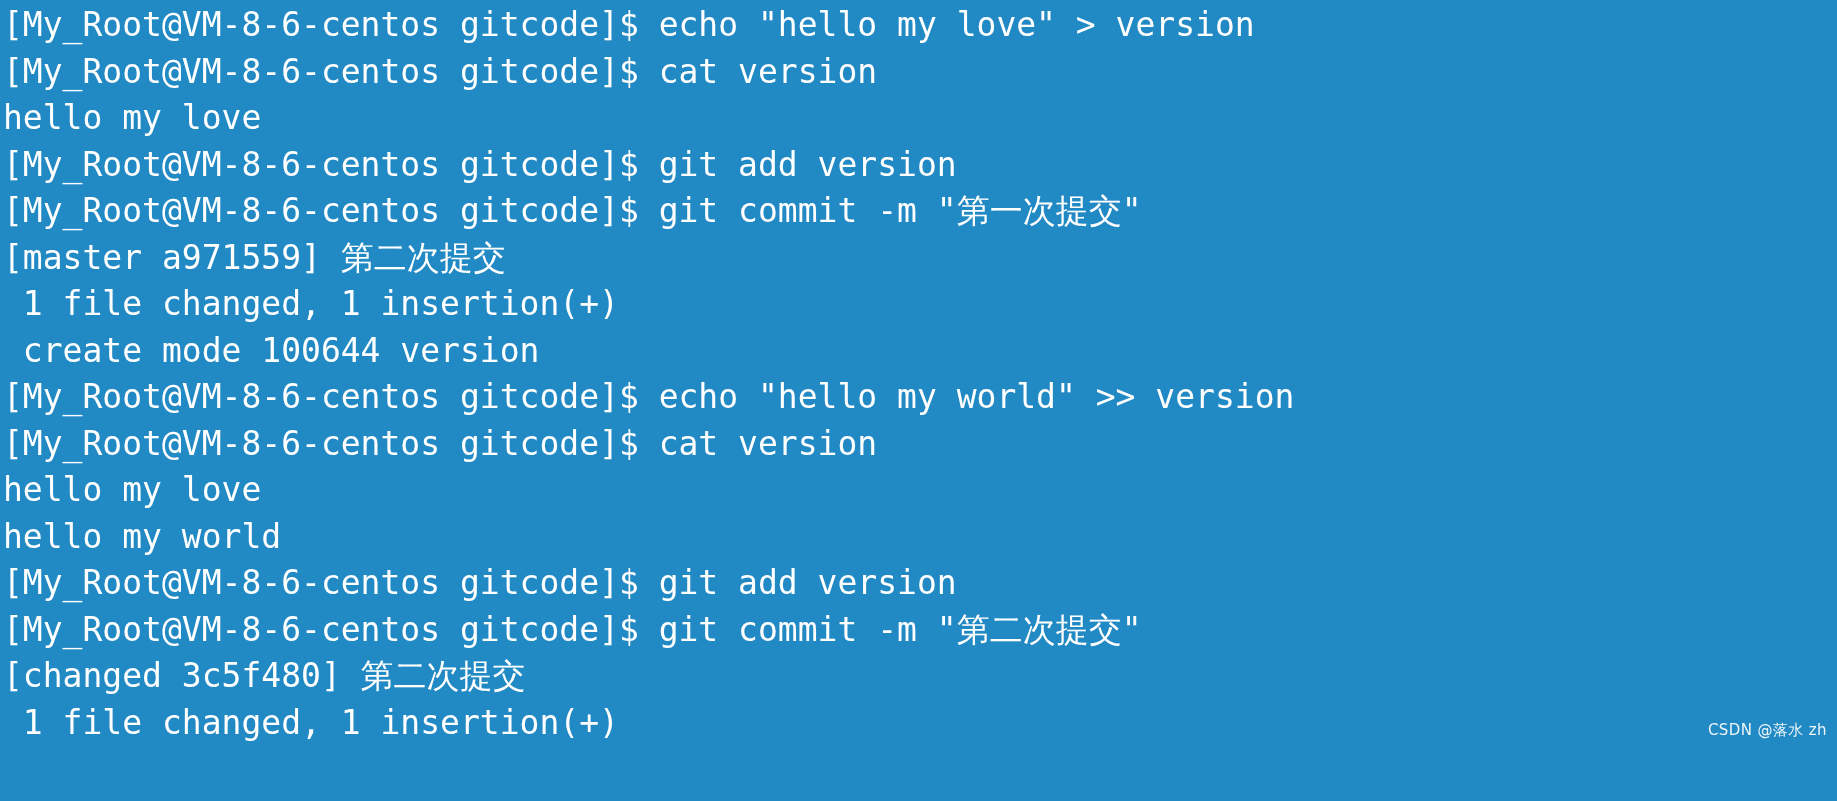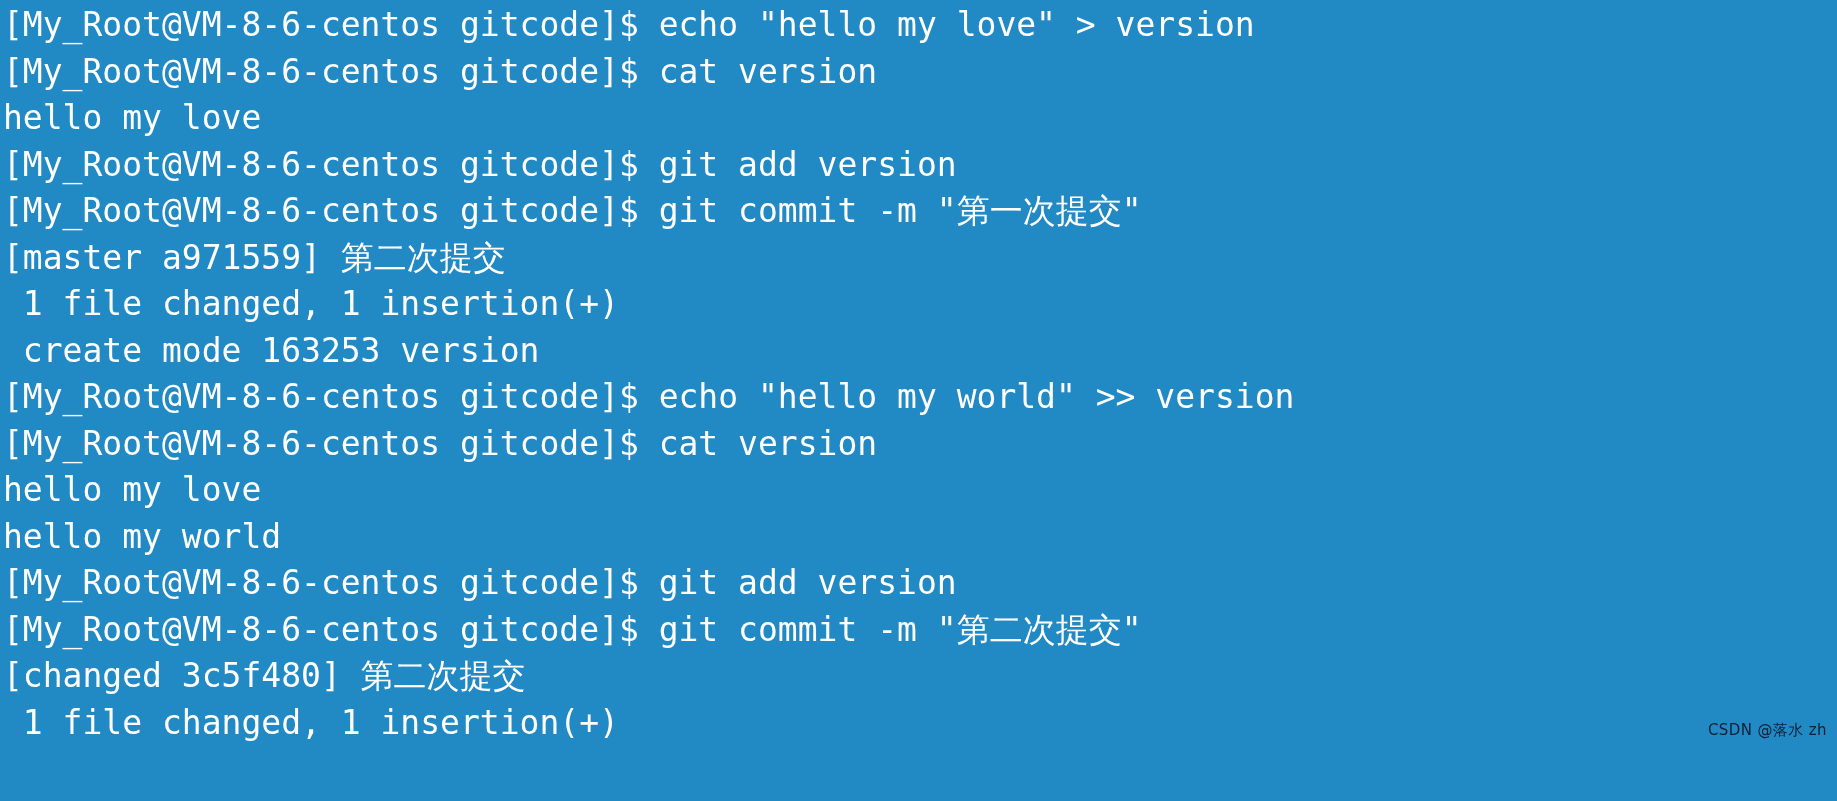--- a/index.html
+++ b/index.html
@@ -41,39 +41,39 @@
     margin-left: 22px;
     vertical-align: middle;
     flex: 0 0 auto;
   }
   .watermark {
     position: absolute;
     right: 10px;
     bottom: 6px;
     font-family: "DejaVu Sans", "Liberation Sans", sans-serif;
     font-size: 15px;
-    color: #0f172a;
+    color: #ffffff;
     opacity: 0.92;
     letter-spacing: 0.4px;
     white-space: pre;
   }
 </style>
 </head>
 <body>
 
 <div id="terminal" style="background: rgb(33, 137, 196); color: rgb(255, 255, 255);">
   <div id="terminal-output">
       <div class="term-line"><span>[My_Root@VM-8-6-centos gitcode]$ echo "hello my love" &gt; version</span></div>
       <div class="term-line"><span>[My_Root@VM-8-6-centos gitcode]$ cat version</span></div>
       <div class="term-line"><span>hello my love</span></div>
       <div class="term-line"><span>[My_Root@VM-8-6-centos gitcode]$ git add version</span></div>
       <div class="term-line"><span>[My_Root@VM-8-6-centos gitcode]$ git commit -m "第一次提交"</span></div>
       <div class="term-line"><span>[master a971559] 第二次提交</span></div>
       <div class="term-line"><span> 1 file changed, 1 insertion(+)</span></div>
-      <div class="term-line"><span> create mode 163253 version</span></div>
+      <div class="term-line"><span> create mode 100644 version</span></div>
       <div class="term-line"><span>[My_Root@VM-8-6-centos gitcode]$ echo "hello my world" &gt;&gt; version</span></div>
       <div class="term-line"><span>[My_Root@VM-8-6-centos gitcode]$ cat version</span></div>
       <div class="term-line"><span>hello my love</span></div>
       <div class="term-line"><span>hello my world</span></div>
       <div class="term-line"><span>[My_Root@VM-8-6-centos gitcode]$ git add version</span></div>
       <div class="term-line"><span>[My_Root@VM-8-6-centos gitcode]$ git commit -m "第二次提交"</span></div>
       <div class="term-line"><span>[changed 3c5f480] 第二次提交</span></div>
       <div class="term-line"><span> 1 file changed, 1 insertion(+)</span></div>
     </div>
   <div class="watermark">CSDN @落水 zh</div>

